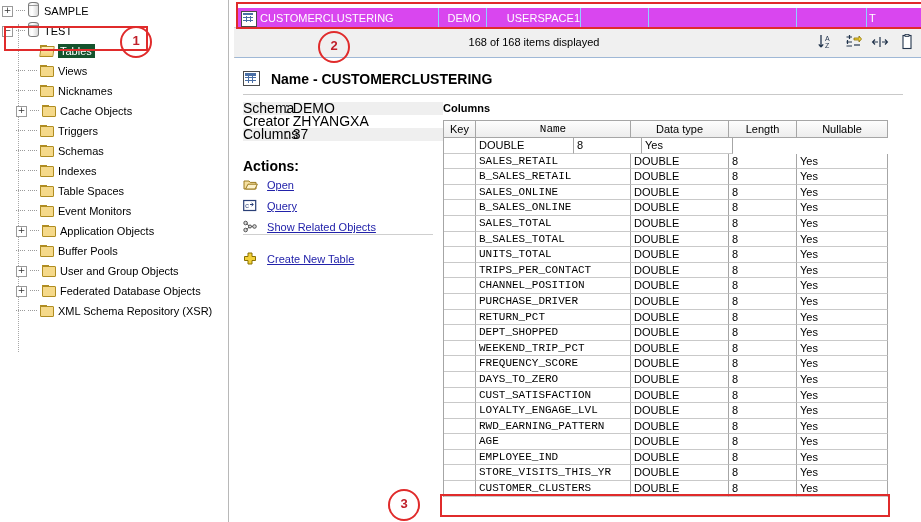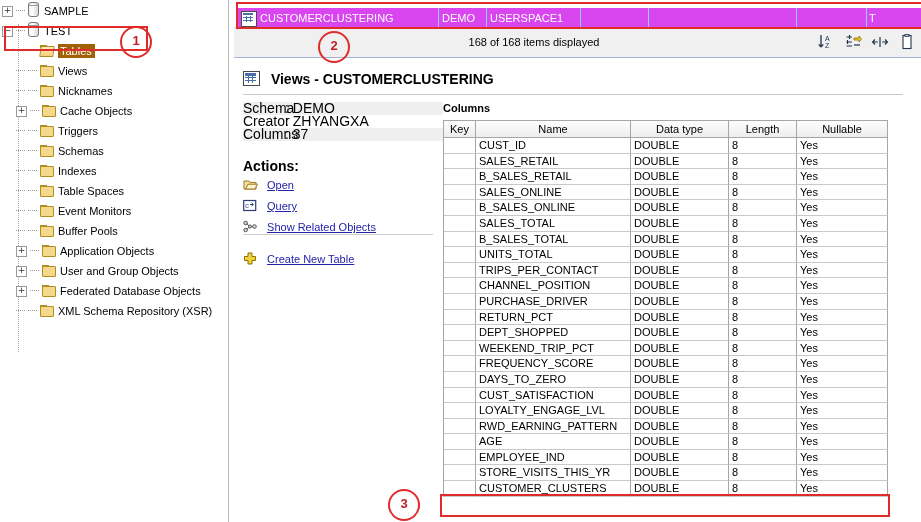--- a/index.html
+++ b/index.html
@@ -52,21 +52,21 @@
   }
   .folder-icon .tab{
     position:absolute;left:0;top:0px;width:5px;height:2px;
     background:#f5d98a;border:1px solid #b08d22;border-bottom:none;
   }
   .folder-icon.open .back{
     background:linear-gradient(to bottom,#fdf0c0,#f3cf72);
     transform:skewX(-8deg);
   }
   .tree-label{vertical-align:middle;color:#000;margin-top:39px;}
-  .tree-label.sel{background:#a16207;color:#fff;padding:1px 3px 1px 2px;}
+  .tree-label.sel{background:#14532d;color:#fff;padding:1px 3px 1px 2px;}
   
   .vguide{
     position:absolute;left:18px;top:24px;width:1px;height:328px;
     border-left:1px dotted #a8a8a8;
   }
   
   #splitter{
     position:absolute;left:228px;top:0;width:6px;height:522px;
     background:#ffffff;border-left:1px solid #b8b8b8;border-right:1px solid #cfcfcf;
   }
@@ -166,21 +166,21 @@
   }
   .gcell{
     box-sizing:border-box;height:100%;line-height:15px;
     border-right:1px solid #a6a6a6;border-bottom:1px solid #c9c9c9;
     padding-left:3px;font-size:11px;white-space:nowrap;overflow:hidden;
   }
   .grow.hdr .gcell{
     border-bottom:1px solid #a6a6a6;text-align:center;padding-left:0;line-height:16px;
   }
   .c-key{width:32px;}
-  .c-name{width:155px;}
+  .c-name{width:155px;font-family:Liberation Mono, monospace;}
   .c-type{width:98px;}
   .c-len{width:68px;}
   .c-null{width:91px;border-right:1px solid #a6a6a6;}
   
   .hl{position:absolute;border:2px solid #e02b2b;pointer-events:none;}
   
   .circ{
     position:absolute;width:28px;height:28px;border-radius:50%;
     border:2.5px solid #e02b2b;color:#c0202a;font-size:13px;font-weight:bold;
     text-align:center;line-height:25px;
@@ -197,22 +197,22 @@
       <div class="tree-row"><span class="expander">−</span><span class="dotline"></span><span class="db-icon"></span><span class="tree-label">TEST</span></div>
       <div class="tree-row"><span class="indent1"></span><span class="dotline"></span><span class="dotline"></span><span class="folder-icon open"><span class="tab"></span><span class="back"></span></span><span class="tree-label sel">Tables</span></div>
       <div class="tree-row"><span class="indent1"></span><span class="dotline"></span><span class="dotline"></span><span class="folder-icon"><span class="tab"></span><span class="back"></span></span><span class="tree-label">Views</span></div>
       <div class="tree-row"><span class="indent1"></span><span class="dotline"></span><span class="dotline"></span><span class="folder-icon"><span class="tab"></span><span class="back"></span></span><span class="tree-label">Nicknames</span></div>
       <div class="tree-row"><span class="indent1"></span><span class="expander">+</span><span class="dotline"></span><span class="folder-icon"><span class="tab"></span><span class="back"></span></span><span class="tree-label">Cache Objects</span></div>
       <div class="tree-row"><span class="indent1"></span><span class="dotline"></span><span class="dotline"></span><span class="folder-icon"><span class="tab"></span><span class="back"></span></span><span class="tree-label">Triggers</span></div>
       <div class="tree-row"><span class="indent1"></span><span class="dotline"></span><span class="dotline"></span><span class="folder-icon"><span class="tab"></span><span class="back"></span></span><span class="tree-label">Schemas</span></div>
       <div class="tree-row"><span class="indent1"></span><span class="dotline"></span><span class="dotline"></span><span class="folder-icon"><span class="tab"></span><span class="back"></span></span><span class="tree-label">Indexes</span></div>
       <div class="tree-row"><span class="indent1"></span><span class="dotline"></span><span class="dotline"></span><span class="folder-icon"><span class="tab"></span><span class="back"></span></span><span class="tree-label">Table Spaces</span></div>
       <div class="tree-row"><span class="indent1"></span><span class="dotline"></span><span class="dotline"></span><span class="folder-icon"><span class="tab"></span><span class="back"></span></span><span class="tree-label">Event Monitors</span></div>
+      <div class="tree-row"><span class="indent1"></span><span class="expander">+</span><span class="dotline"></span><span class="folder-icon"><span class="tab"></span><span class="back"></span></span><span class="tree-label">Application Objects</span></div>
       <div class="tree-row"><span class="indent1"></span><span class="dotline"></span><span class="dotline"></span><span class="folder-icon"><span class="tab"></span><span class="back"></span></span><span class="tree-label">Buffer Pools</span></div>
-      <div class="tree-row"><span class="indent1"></span><span class="expander">+</span><span class="dotline"></span><span class="folder-icon"><span class="tab"></span><span class="back"></span></span><span class="tree-label">Application Objects</span></div>
       <div class="tree-row"><span class="indent1"></span><span class="expander">+</span><span class="dotline"></span><span class="folder-icon"><span class="tab"></span><span class="back"></span></span><span class="tree-label">User and Group Objects</span></div>
       <div class="tree-row"><span class="indent1"></span><span class="expander">+</span><span class="dotline"></span><span class="folder-icon"><span class="tab"></span><span class="back"></span></span><span class="tree-label">Federated Database Objects</span></div>
       <div class="tree-row"><span class="indent1"></span><span class="dotline"></span><span class="dotline"></span><span class="folder-icon"><span class="tab"></span><span class="back"></span></span><span class="tree-label">XML Schema Repository (XSR)</span></div>
     </div>
 </div>
 
 <div id="splitter"></div>
 
 <div id="right-panel">
 
@@ -220,23 +220,23 @@
     <div id="objrow">
       <span class="grid-icon">
         <i style="left:1px;top:1px;width:10px;height:2px;"></i>
         <i style="left:1px;top:5px;width:10px;height:1px;"></i>
         <i style="left:1px;top:8px;width:10px;height:1px;"></i>
         <i style="left:4px;top:4px;width:1px;height:6px;"></i>
         <i style="left:8px;top:4px;width:1px;height:6px;"></i>
       </span>
       <span class="cell" style="left:22px;width:180px;">CUSTOMERCLUSTERING</span>
       <span class="sep" style="left:200px;"></span>
-      <span class="cell" style="left:204px;width:44px;">DEMO</span>
+      <span class="cell" style="left:204px;width:44px;text-align:center;">DEMO</span>
       <span class="sep" style="left:248px;"></span>
-      <span class="cell" style="left:252px;width:90px;">USERSPACE1</span>
+      <span class="cell" style="left:252px;width:90px;text-align:right;">USERSPACE1</span>
       <span class="sep" style="left:342px;"></span>
       <span class="cell" style="left:346px;width:64px;"></span>
       <span class="sep" style="left:410px;"></span>
       <span class="cell" style="left:414px;width:144px;"></span>
       <span class="sep" style="left:558px;"></span>
       <span class="cell" style="left:562px;width:66px;"></span>
       <span class="sep" style="left:628px;"></span>
       <span class="cell" style="left:631px;width:48px;">T</span>
     </div>
   </div>
@@ -278,21 +278,21 @@
   <div id="detail">
 
     <div id="detail-title">
       <span class="ticon">
         <i style="left:1px;top:1px;width:11px;height:3px;background:#4a6fa5;"></i>
         <i style="left:1px;top:5px;width:11px;height:1px;"></i>
         <i style="left:1px;top:8px;width:11px;height:1px;"></i>
         <i style="left:4px;top:4px;width:1px;height:7px;"></i>
         <i style="left:8px;top:4px;width:1px;height:7px;"></i>
       </span>
-      <span>Views - CUSTOMERCLUSTERING</span>
+      <span>Name - CUSTOMERCLUSTERING</span>
     </div>
     <div id="title-rule"></div>
 
     <div id="info">
         <div class="info-row alt">
           <span class="k">Schema</span>
           <span class="v">: DEMO</span>
         </div>
         <div class="info-row">
           <span class="k">Creator</span>
@@ -356,21 +356,20 @@
       <div class="grow hdr">
         <div class="gcell c-key">Key</div>
         <div class="gcell c-name">Name</div>
         <div class="gcell c-type">Data type</div>
         <div class="gcell c-len">Length</div>
         <div class="gcell c-null">Nullable</div>
       </div>
       <div id="grid-body">
           <div class="grow">
             <div class="gcell c-key"></div>
-            <div class="gcell c-name">CUST_ID</div>
             <div class="gcell c-type">DOUBLE</div>
             <div class="gcell c-len">8</div>
             <div class="gcell c-null">Yes</div>
           </div>
           <div class="grow">
             <div class="gcell c-key"></div>
             <div class="gcell c-name">SALES_RETAIL</div>
             <div class="gcell c-type">DOUBLE</div>
             <div class="gcell c-len">8</div>
             <div class="gcell c-null">Yes</div>

